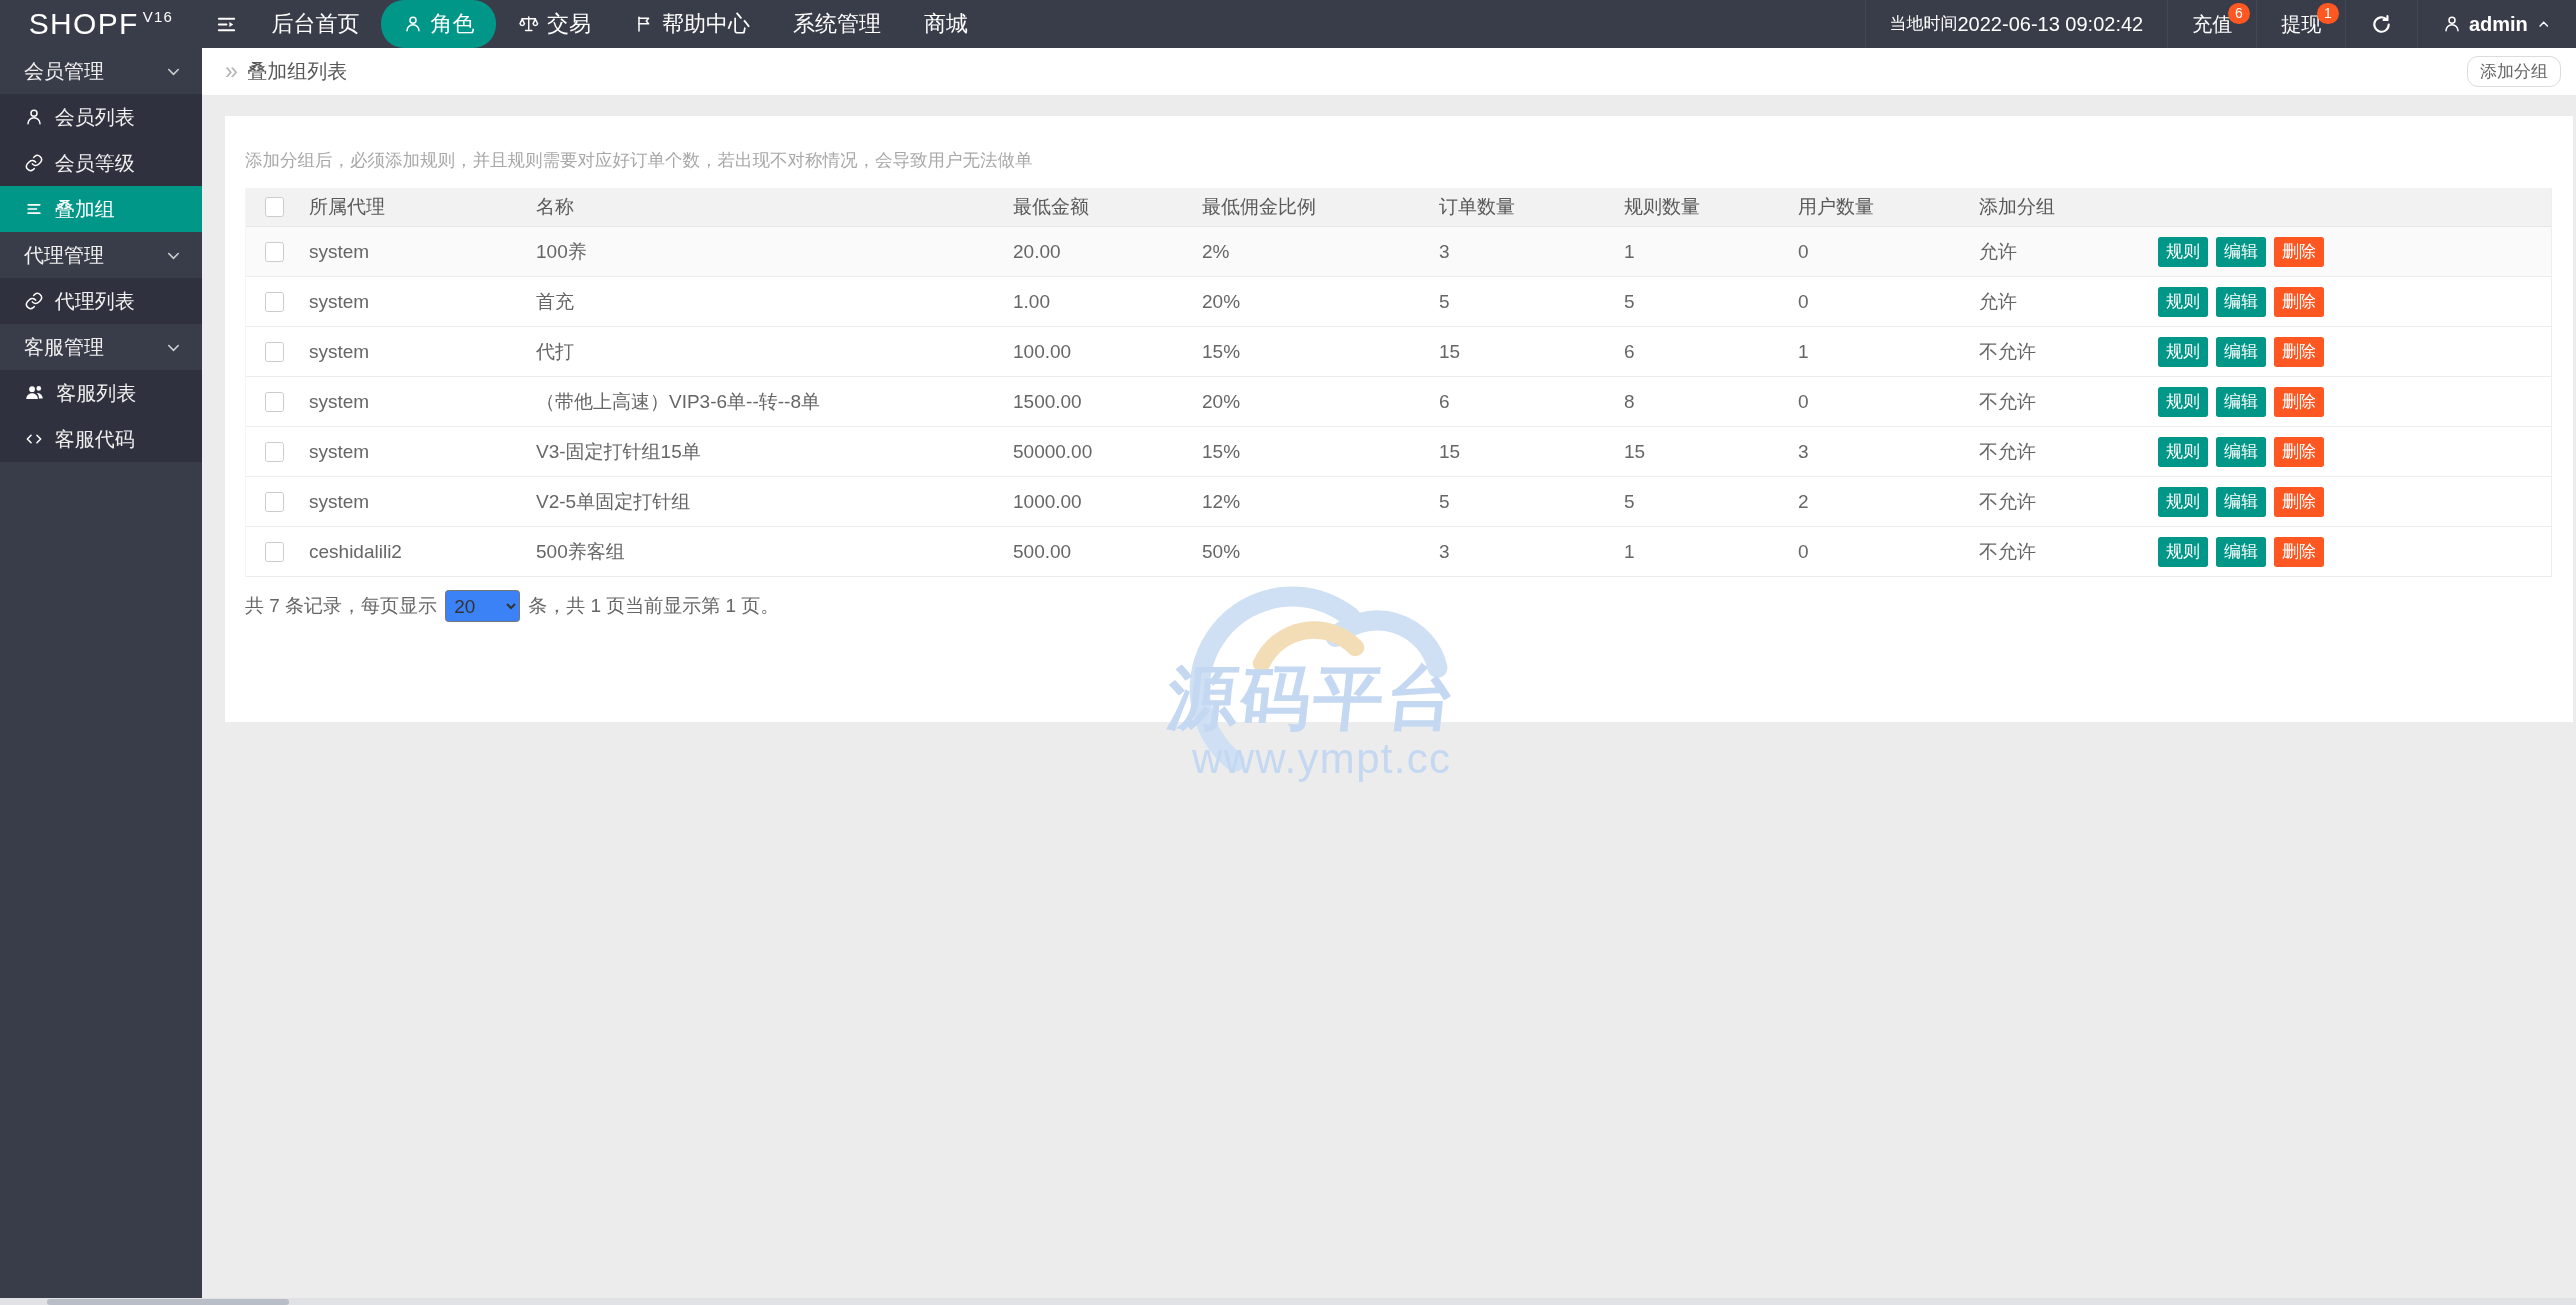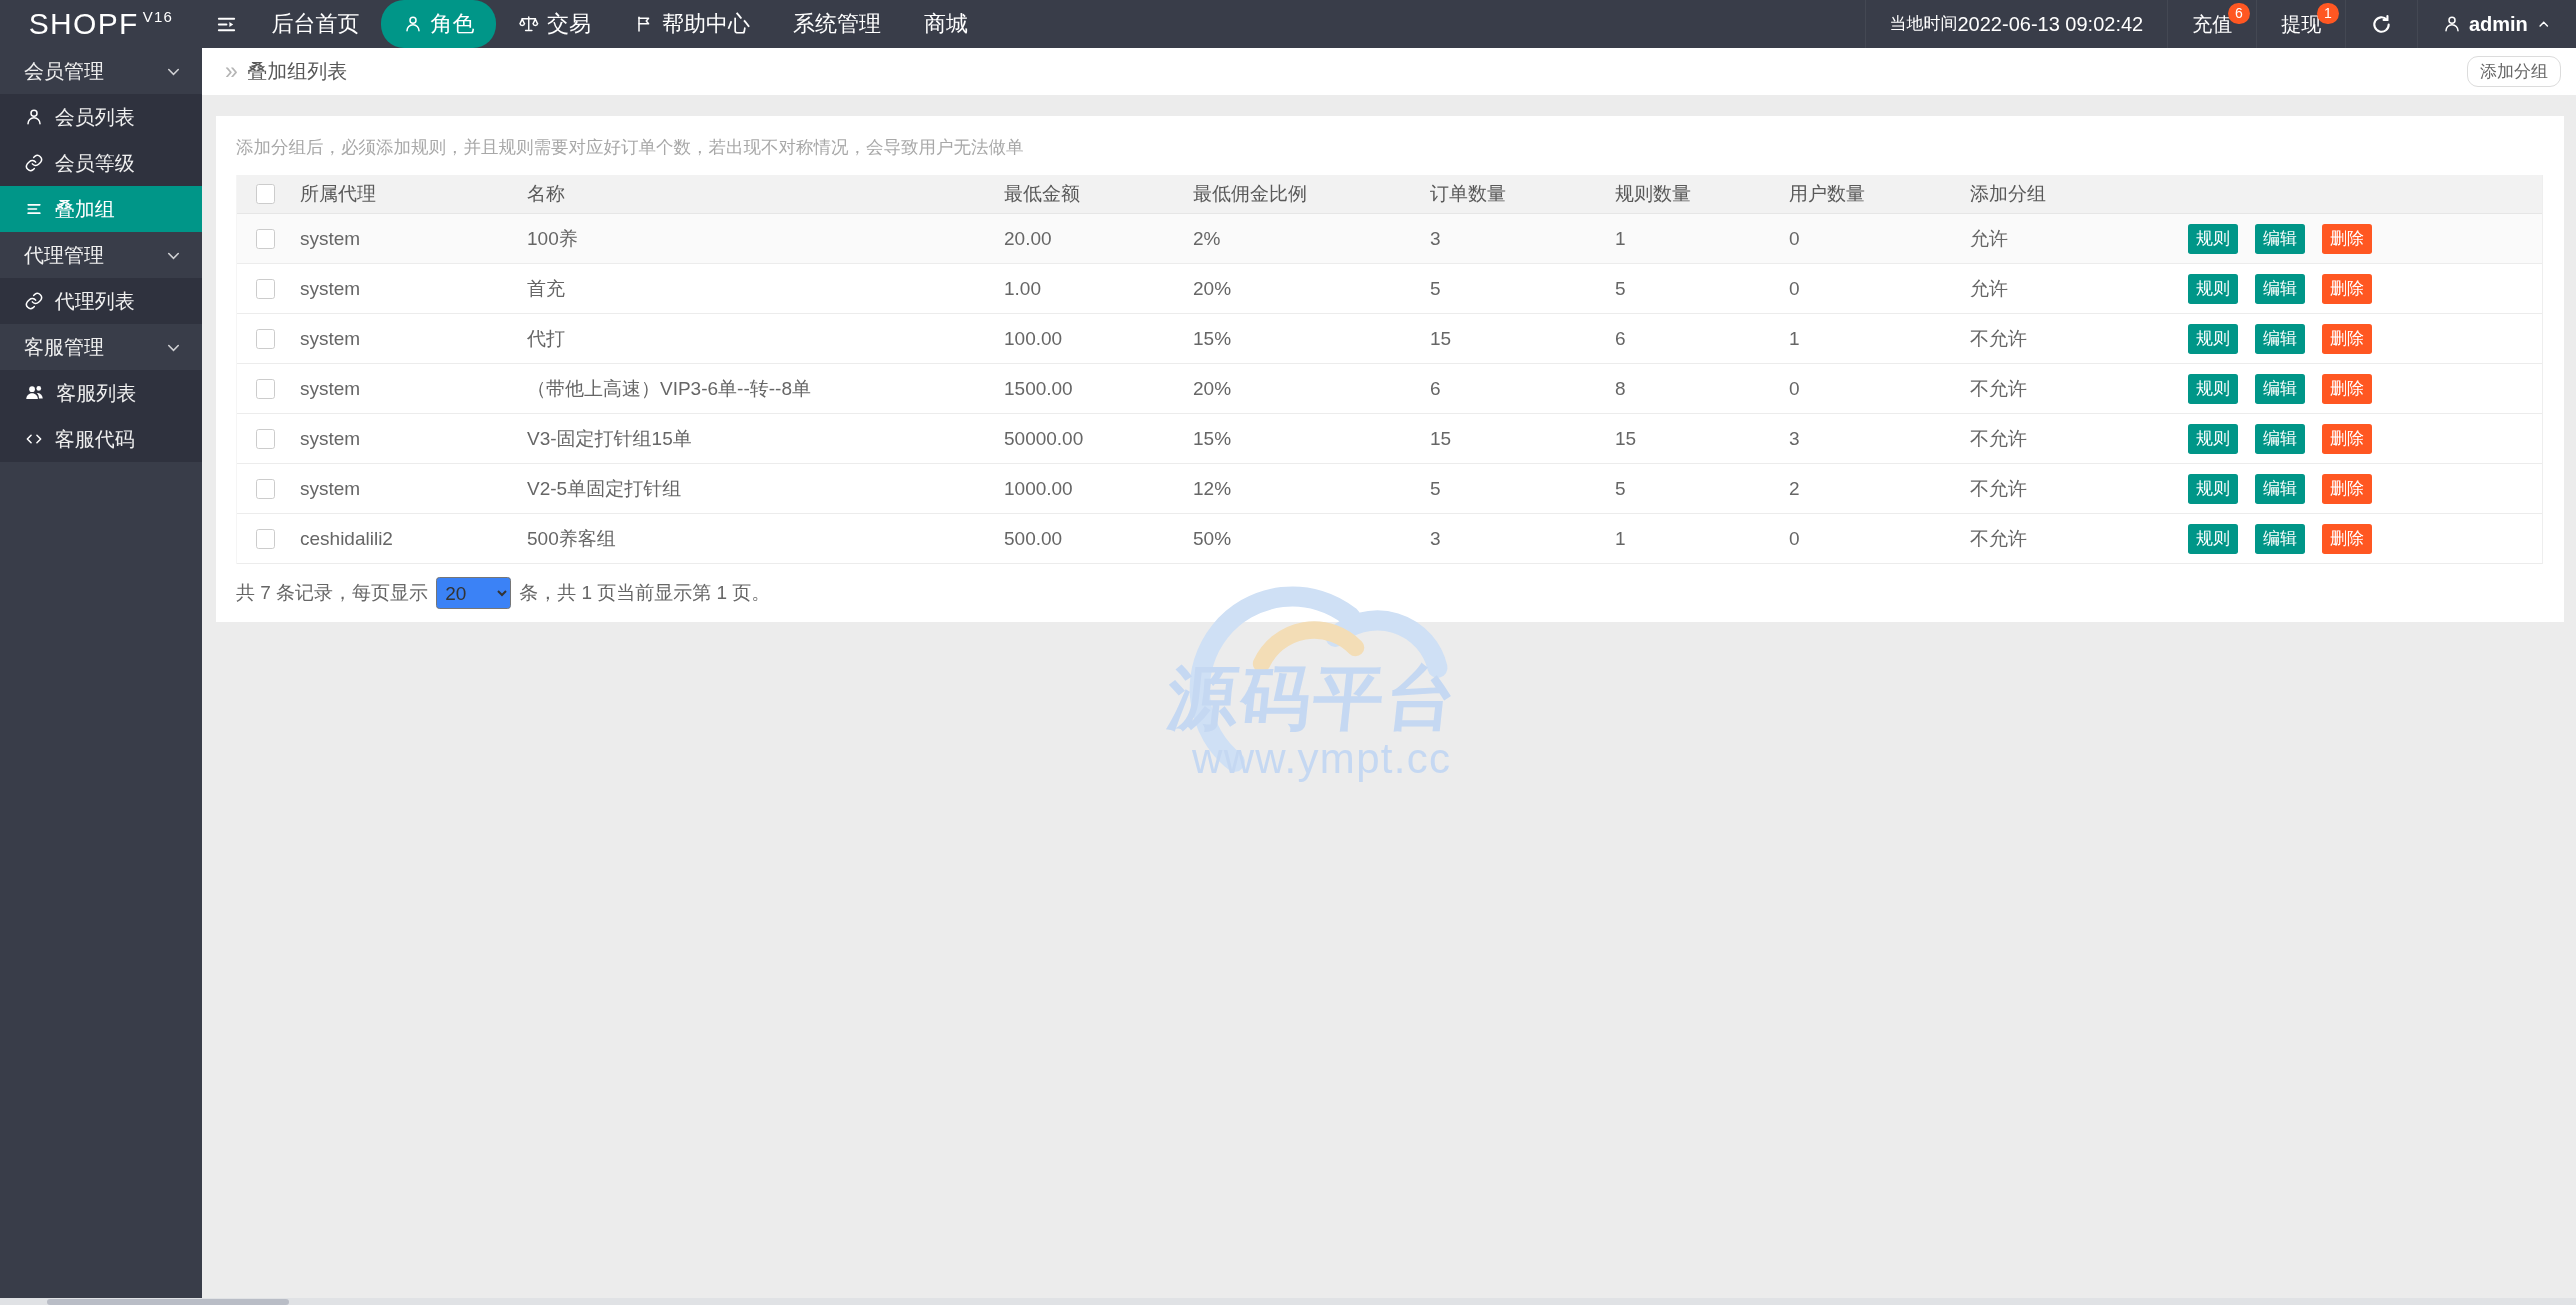--- a/index.html
+++ b/index.html
@@ -70,41 +70,41 @@
   .crumb-title { color:#585858; font-size:20px; }
   .crumb-spacer { flex:1; }
   .btn-plain {
     height:31px; padding:0 12px; background:#fff; border:0.7px solid #dcdcdc;
     border-radius:11px; color:#666; font-size:17px; cursor:pointer;
     font-family:inherit;
   }
 
   
   .card {
-    position:absolute; left:216px; top:116px; width:2348px; height:506px;
-    background:#fff; padding:19px 20px 0 20px; z-index:4;
+    position:absolute; left:225px; top:116px; width:2348px; height:606px;
+    background:#fff; padding:32px 20px 0 20px; z-index:4;
   }
   .tip { color:#a8a8a8; font-size:17.5px; margin-bottom:16px; }
 
   .tbl { width:2307px; border-right:0.7px solid #eee; border-left:0.7px solid #f5f5f5; }
   .tr { display:flex; align-items:center; height:50px; border-bottom:0.7px solid #ececec; background:#fff; }
   .tr.head { height:39px; background:#f2f2f2; border-bottom:0.7px solid #e6e6e6; }
   .tr.striped { background:#fafafa; }
   .td { font-size:19px; color:#666; padding-right:6.7px; white-space:nowrap; overflow:hidden; }
   .head .td { color:#595959; }
   .c-check   { width:63px;  display:flex; justify-content:center; }
   .c-agent   { width:227px; }
   .c-name    { width:477px; }
   .c-amount  { width:189px; }
   .c-comm    { width:237px; }
   .c-orders  { width:177px; }
   .c-rules   { width:174px;margin-left:8px; }
   .c-users   { width:181px; }
   .c-recycle { width:179px; }
-  .c-actions { flex:1; display:flex; gap:17px;margin-left:39px; }
+  .c-actions { flex:1; display:flex; gap:8px; }
   .checkbox {
     width:19px; height:20px; background:#fff; border:0.7px solid #ccc;
     border-radius:2.7px; display:inline-block; cursor:pointer;
   }
   .btn {
     height:30px; padding:0 8px; border:none; border-radius:2.7px;
     color:#fff; font-size:17px; cursor:pointer; font-family:inherit;
   }
   .btn.teal { background:#009688; }
   .btn.red  { background:#FF5722; }

